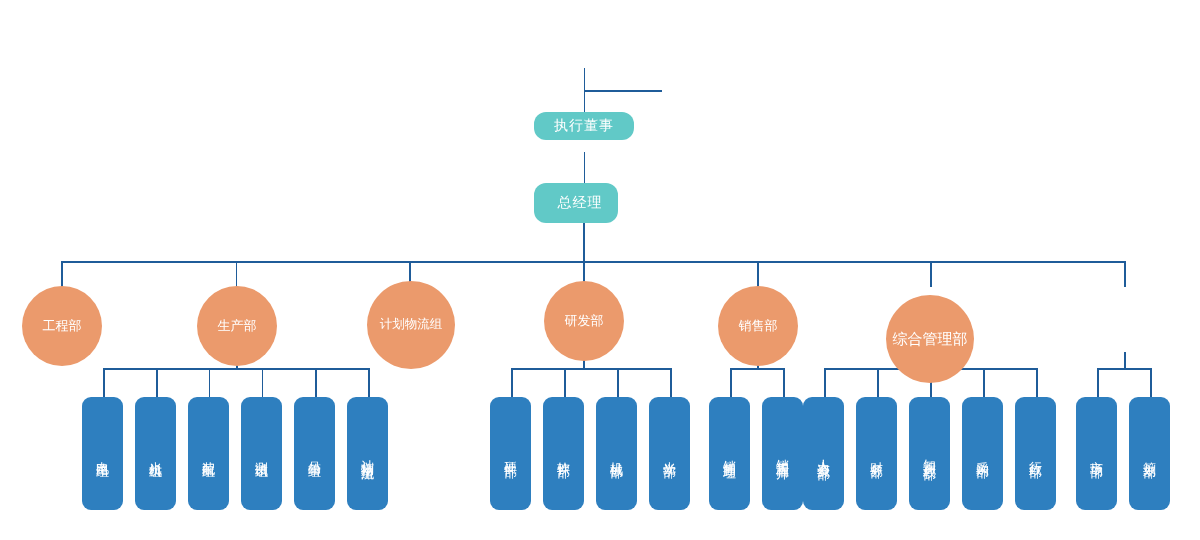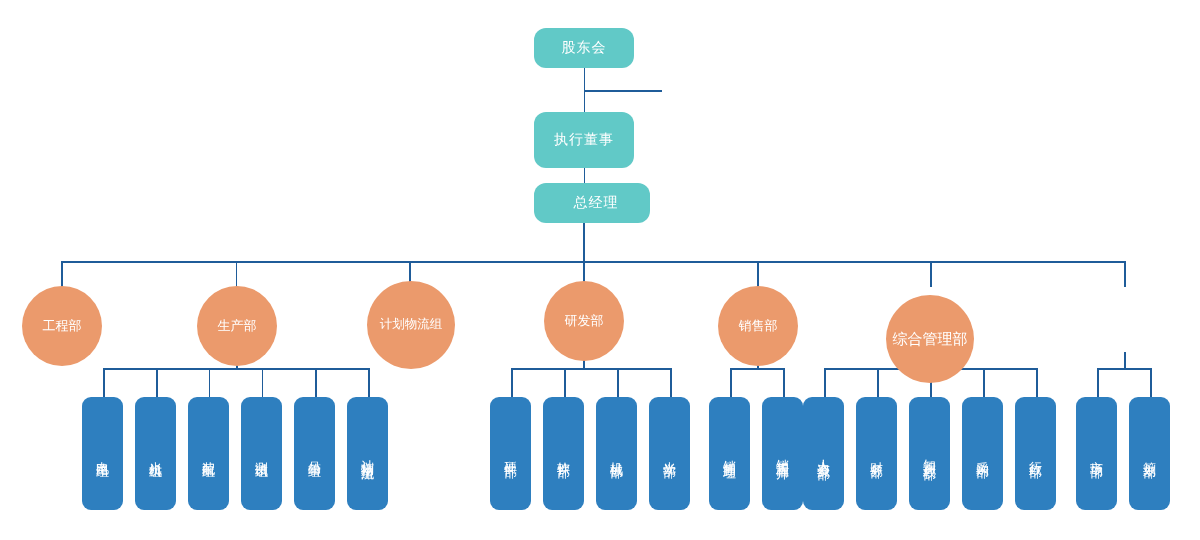--- a/index.html
+++ b/index.html
@@ -129,25 +129,24 @@
   <div class="line v" style="left:877px; top:368px; height:30px;"></div>
   <div class="line v" style="left:930px; top:368px; height:30px;"></div>
   <div class="line v" style="left:983px; top:368px; height:30px;"></div>
   <div class="line v" style="left:1036px; top:368px; height:30px;"></div>
 
   <div class="line v" style="left:1124px; top:352px; height:17px;"></div>
   <div class="line h" style="left:1098px; top:368px; width:53px;"></div>
   <div class="line v" style="left:1097px; top:368px; height:30px;"></div>
   <div class="line v" style="left:1150px; top:368px; height:30px;"></div>
 
-  <div class="pill" style="left:534px; top:28px; width:100px; height:40px;">股东会</div>
-
-  <div class="pill" style="left:534px; top:112px; width:100px; height:56px;">执行董事</div>
-
-  <div class="pill" style="left:534px; top:183px; width:116px; height:40px;padding-left:8px;">总经理</div>
+
+  <div class="pill" style="left:534px; top:112px; width:100px; height:28px;">执行董事</div>
+
+  <div class="pill" style="left:534px; top:183px; width:84px; height:40px;padding-left:8px;">总经理</div>
 
 
   <div class="circle orange" style="left:22px; top:286px; width:80px; height:80px;">工程部</div>
 
   <div class="circle orange" style="left:197px; top:286px; width:80px; height:80px;">生产部</div>
 
   <div class="circle orange" style="left:367px; top:281px; width:88px; height:88px; font-size:12.5px;">计划物流组</div>
 
   <div class="circle orange" style="left:544px; top:281px; width:80px; height:80px;">研发部</div>
 

